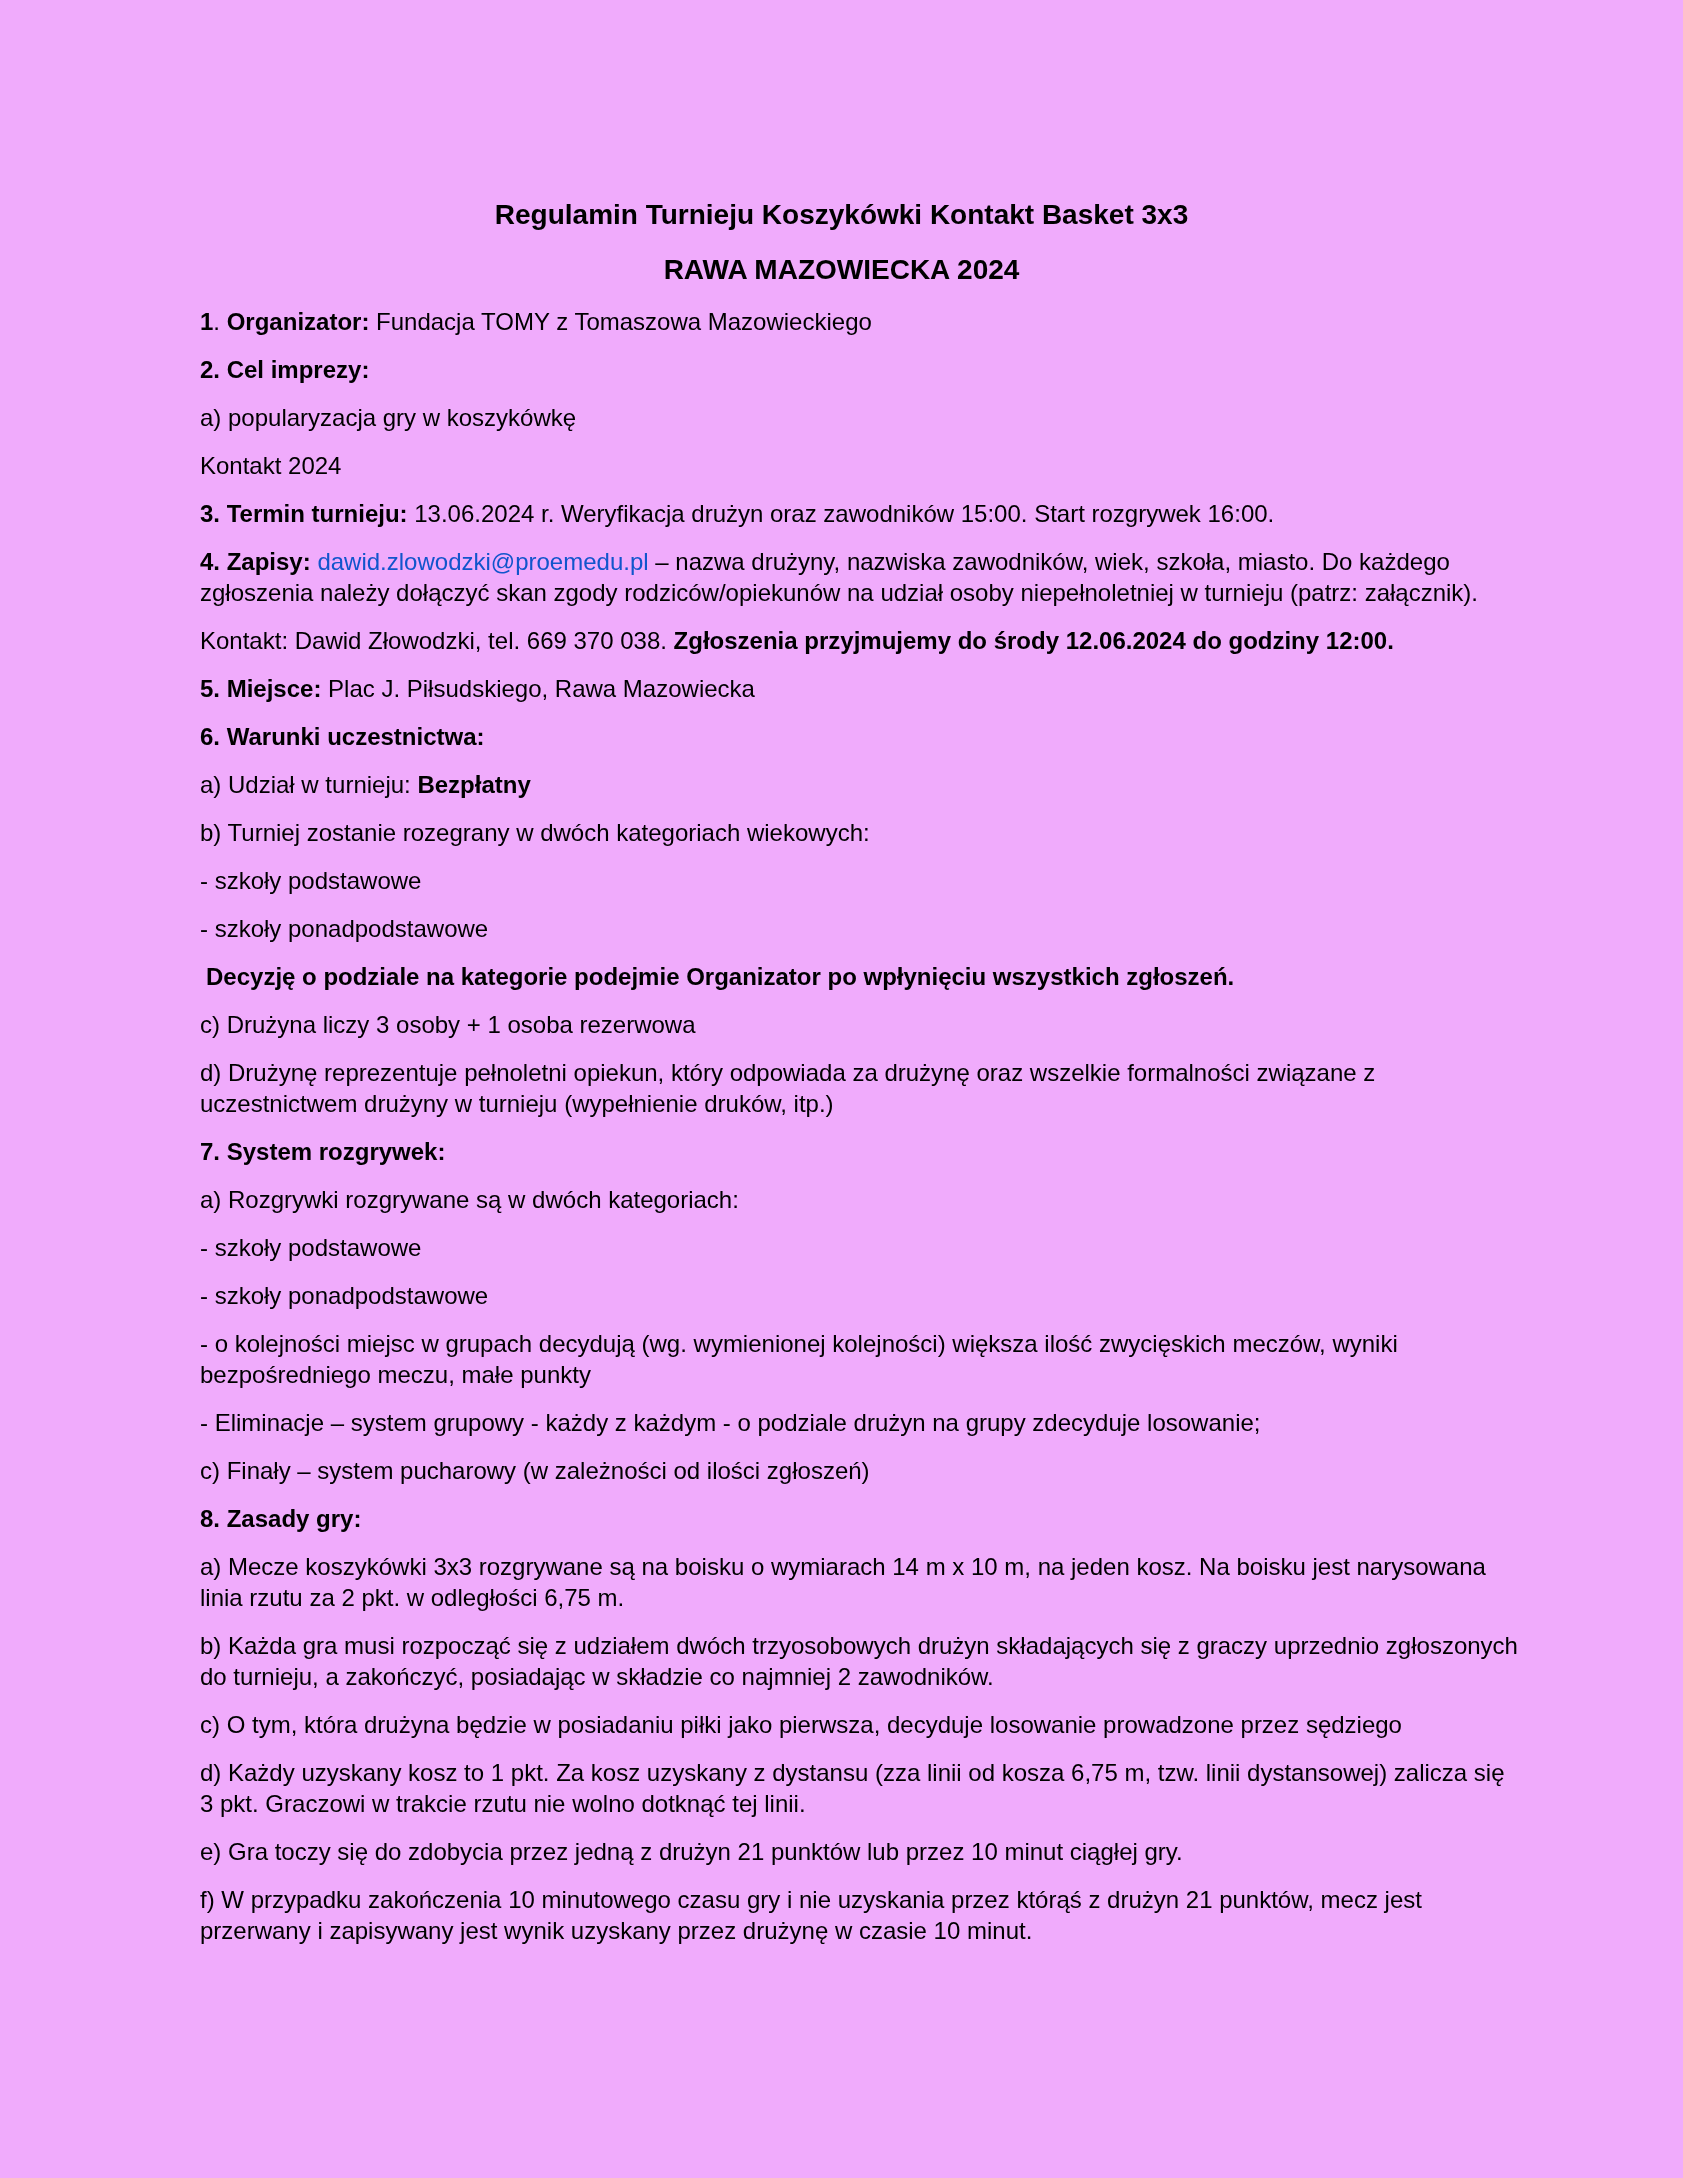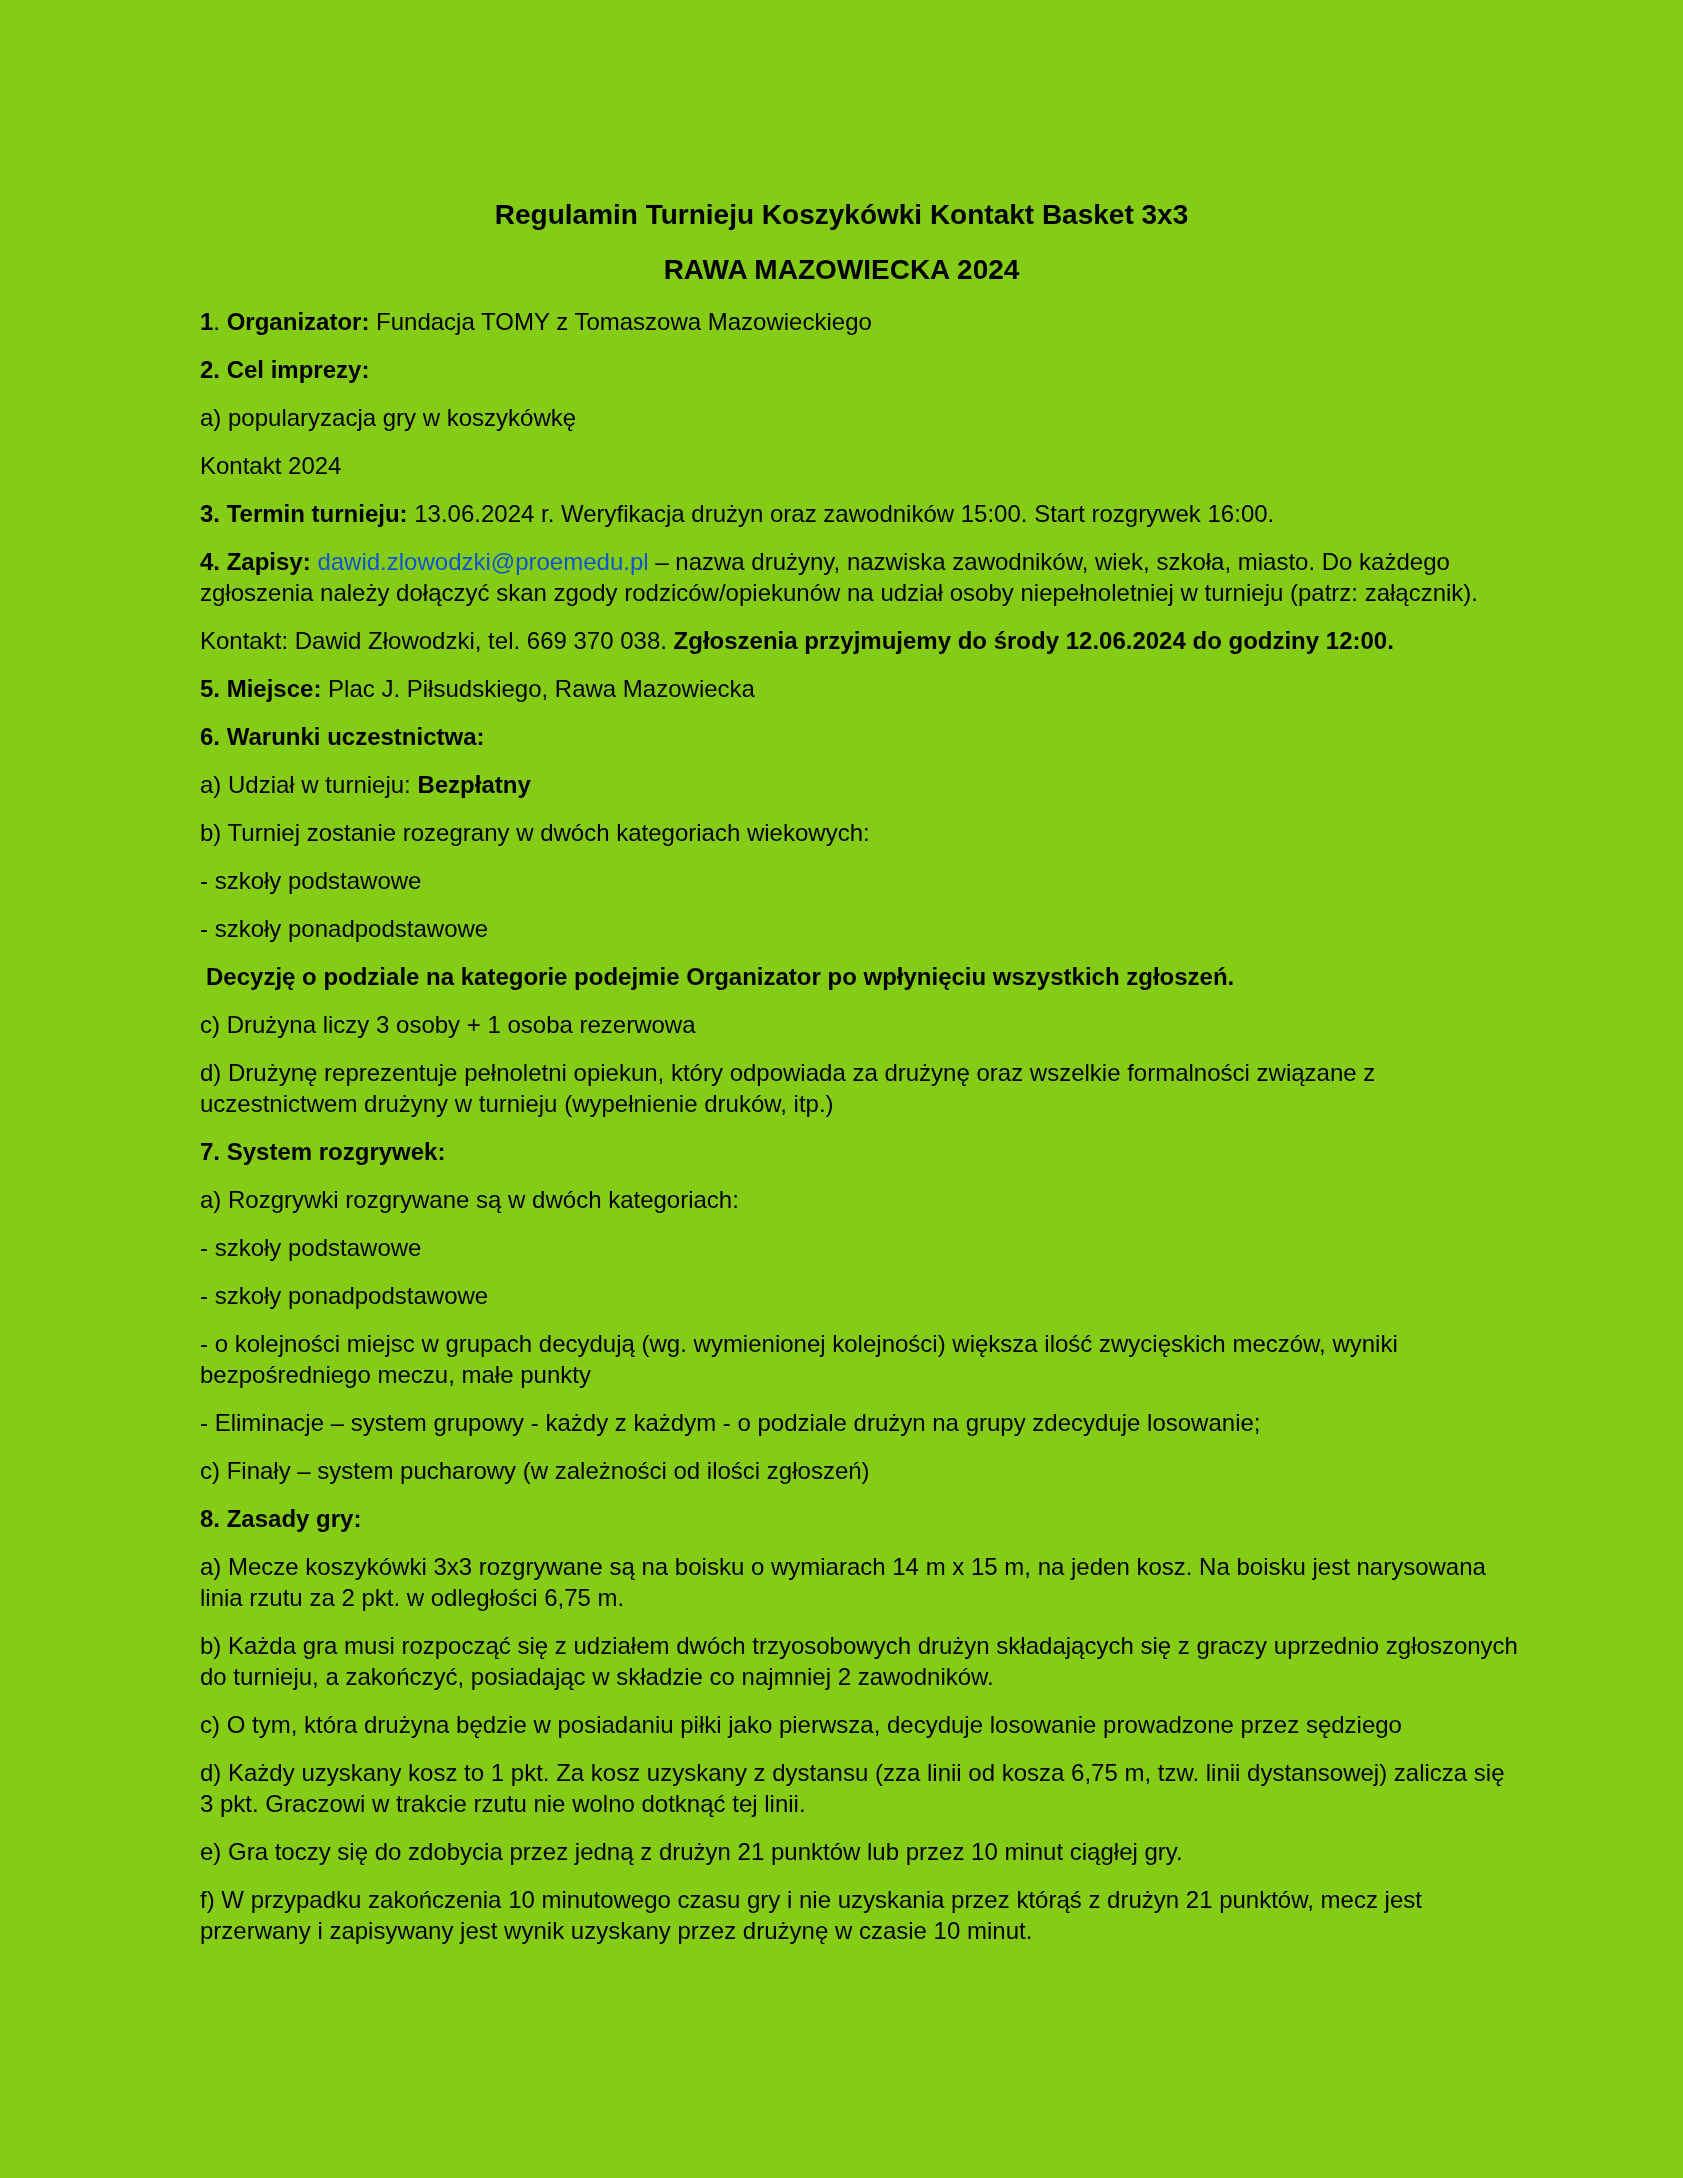--- a/index.html
+++ b/index.html
@@ -14,21 +14,21 @@
       overflow: hidden;
       font-family: "Liberation Sans", sans-serif;
       color: #000000;
     }
     .page {
       position: absolute;
       left: 0;
       top: 0;
       width: 1683px;
       height: 2178px;
-      background: #84cc16;
+      background: #f0abfc;
     }
     .title {
       position: absolute;
       left: 0;
       width: 1683px;
       text-align: center;
       font-weight: bold;
       font-size: 28px;
       line-height: 34px;
       margin: 0;
@@ -112,21 +112,21 @@
     <p class="para">- szkoły ponadpodstawowe</p>
     <p class="para">
       <span class="line">- o kolejności miejsc w grupach decydują (wg. wymienionej kolejności) większa ilość zwycięskich meczów, wyniki</span>
       <span class="line">bezpośredniego meczu, małe punkty</span>
     </p>
     <p class="para">- Eliminacje – system grupowy - każdy z każdym - o podziale drużyn na grupy zdecyduje losowanie;</p>
     <p class="para">c) Finały – system pucharowy (w zależności od ilości zgłoszeń)</p>
 
     <p class="para b">8. Zasady gry:</p>
     <p class="para">
-      <span class="line">a) Mecze koszykówki 3x3 rozgrywane są na boisku o wymiarach 14 m x 15 m, na jeden kosz. Na boisku jest narysowana</span>
+      <span class="line">a) Mecze koszykówki 3x3 rozgrywane są na boisku o wymiarach 14 m x 10 m, na jeden kosz. Na boisku jest narysowana</span>
       <span class="line">linia rzutu za 2 pkt. w odległości 6,75 m.</span>
     </p>
     <p class="para">
       <span class="line">b) Każda gra musi rozpocząć się z udziałem dwóch trzyosobowych drużyn składających się z graczy uprzednio zgłoszonych</span>
       <span class="line">do turnieju, a zakończyć, posiadając w składzie co najmniej 2 zawodników.</span>
     </p>
     <p class="para">c) O tym, która drużyna będzie w posiadaniu piłki jako pierwsza, decyduje losowanie prowadzone przez sędziego</p>
     <p class="para">
       <span class="line">d) Każdy uzyskany kosz to 1 pkt. Za kosz uzyskany z dystansu (zza linii od kosza 6,75 m, tzw. linii dystansowej) zalicza się</span>
       <span class="line">3 pkt. Graczowi w trakcie rzutu nie wolno dotknąć tej linii.</span>

